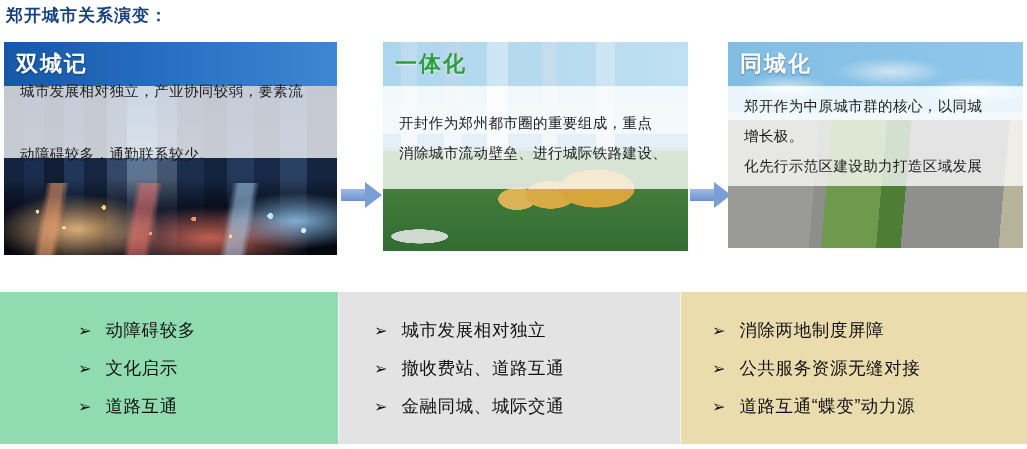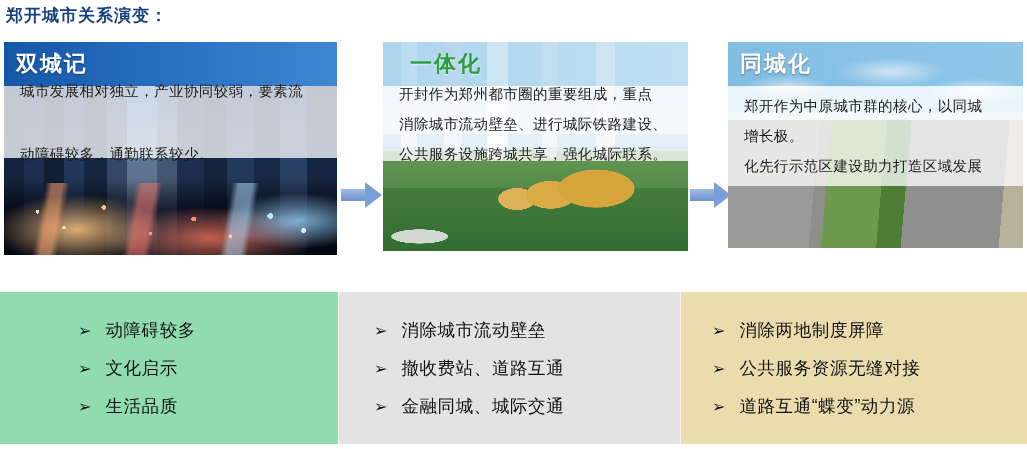--- a/index.html
+++ b/index.html
@@ -102,39 +102,39 @@
       linear-gradient(95deg, #9a9a97 0 30%, #8e8e8b 30% 34%, #6f9a4e 34% 52%, #4e7d36 52% 60%, #8f908d 60% 92%, #b7b39a 92% 100%),
       linear-gradient(to bottom, rgba(255,255,255,.18), rgba(0,0,0,.12));
   }
 
   
   .card-head {
     position: absolute; left: 0; top: 0; width: 100%; height: 44px;
     display: flex; align-items: center;
   }
   .card-head-1 { background: linear-gradient(to right,#1657a8 0%,#2a72c4 55%,#3f86d2 100%); }
-  .card-head-2 { background: linear-gradient(to right, rgba(150,200,232,.45), rgba(190,222,240,.25)); padding-left: 15px; }
+  .card-head-2 { background: linear-gradient(to right, rgba(150,200,232,.45), rgba(190,222,240,.25)); }
   .card-head-3 { background: linear-gradient(to right, rgba(132,186,222,.5), rgba(178,214,238,.3)); font-family: Liberation Serif, serif; }
 
   .card-head span {
     font-size: 22px; font-weight: bold; letter-spacing: 2px;
     padding-left: 12px; white-space: nowrap;
   }
   .head-white { color:#ffffff; text-shadow: 0 1px 2px rgba(0,0,0,.35); }
   .head-green { color:#2f9e3f; text-shadow: 0 1px 2px rgba(255,255,255,.7); }
 
   
   .card-body {
     position: absolute; left: 0; width: 100%;
     background: rgba(255,255,255,.76);
     display: flex; flex-direction: column; justify-content: center;
     padding: 6px 14px 6px 16px;
   }
   .card-1 .card-body { top: 44px; height: 72px; gap: 33px; }
-  .card-2 .card-body { top: 44px; height: 75px; }
+  .card-2 .card-body { top: 44px; height: 103px; }
   .card-3 .card-body { top: 44px; height: 100px; }
 
   .card-body p {
     font-size: 14.5px; line-height: 30px; color: #1b1b1b;
     letter-spacing: .4px; white-space: nowrap;
   }
 
   
   .arrow { position: absolute; top: 140px; width: 42px; height: 26px; }
   .arrow-1 { left: 341px; }
@@ -192,21 +192,20 @@
     </div>
 
     <div class="card card-2">
       <div class="photo photo-park"></div>
       <div class="card-head card-head-2">
         <span class="head-green">一体化</span>
       </div>
       <div class="card-body">
         <p>开封作为郑州都市圈的重要组成，重点</p>
         <p>消除城市流动壁垒、进行城际铁路建设、</p>
-        <p>公共服务设施跨城共享，强化城际联系。</p>
       </div>
     </div>
 
     <div class="arrow arrow-2">
       <div class="shaft"></div>
       <div class="head"></div>
     </div>
 
     <div class="card card-3">
       <div class="photo photo-road"></div>
@@ -227,28 +226,28 @@
       <div class="bullet">
         <span class="mark">➢</span>
         <span class="txt">动障碍较多</span>
       </div>
       <div class="bullet">
         <span class="mark">➢</span>
         <span class="txt">文化启示</span>
       </div>
       <div class="bullet">
         <span class="mark">➢</span>
-        <span class="txt">生活品质</span>
+        <span class="txt">道路互通</span>
       </div>
     </div>
 
     <div class="panel panel-gray">
       <div class="bullet">
         <span class="mark">➢</span>
-        <span class="txt">消除城市流动壁垒</span>
+        <span class="txt">城市发展相对独立</span>
       </div>
       <div class="bullet">
         <span class="mark">➢</span>
         <span class="txt">撤收费站、道路互通</span>
       </div>
       <div class="bullet">
         <span class="mark">➢</span>
         <span class="txt">金融同城、城际交通</span>
       </div>
     </div>

